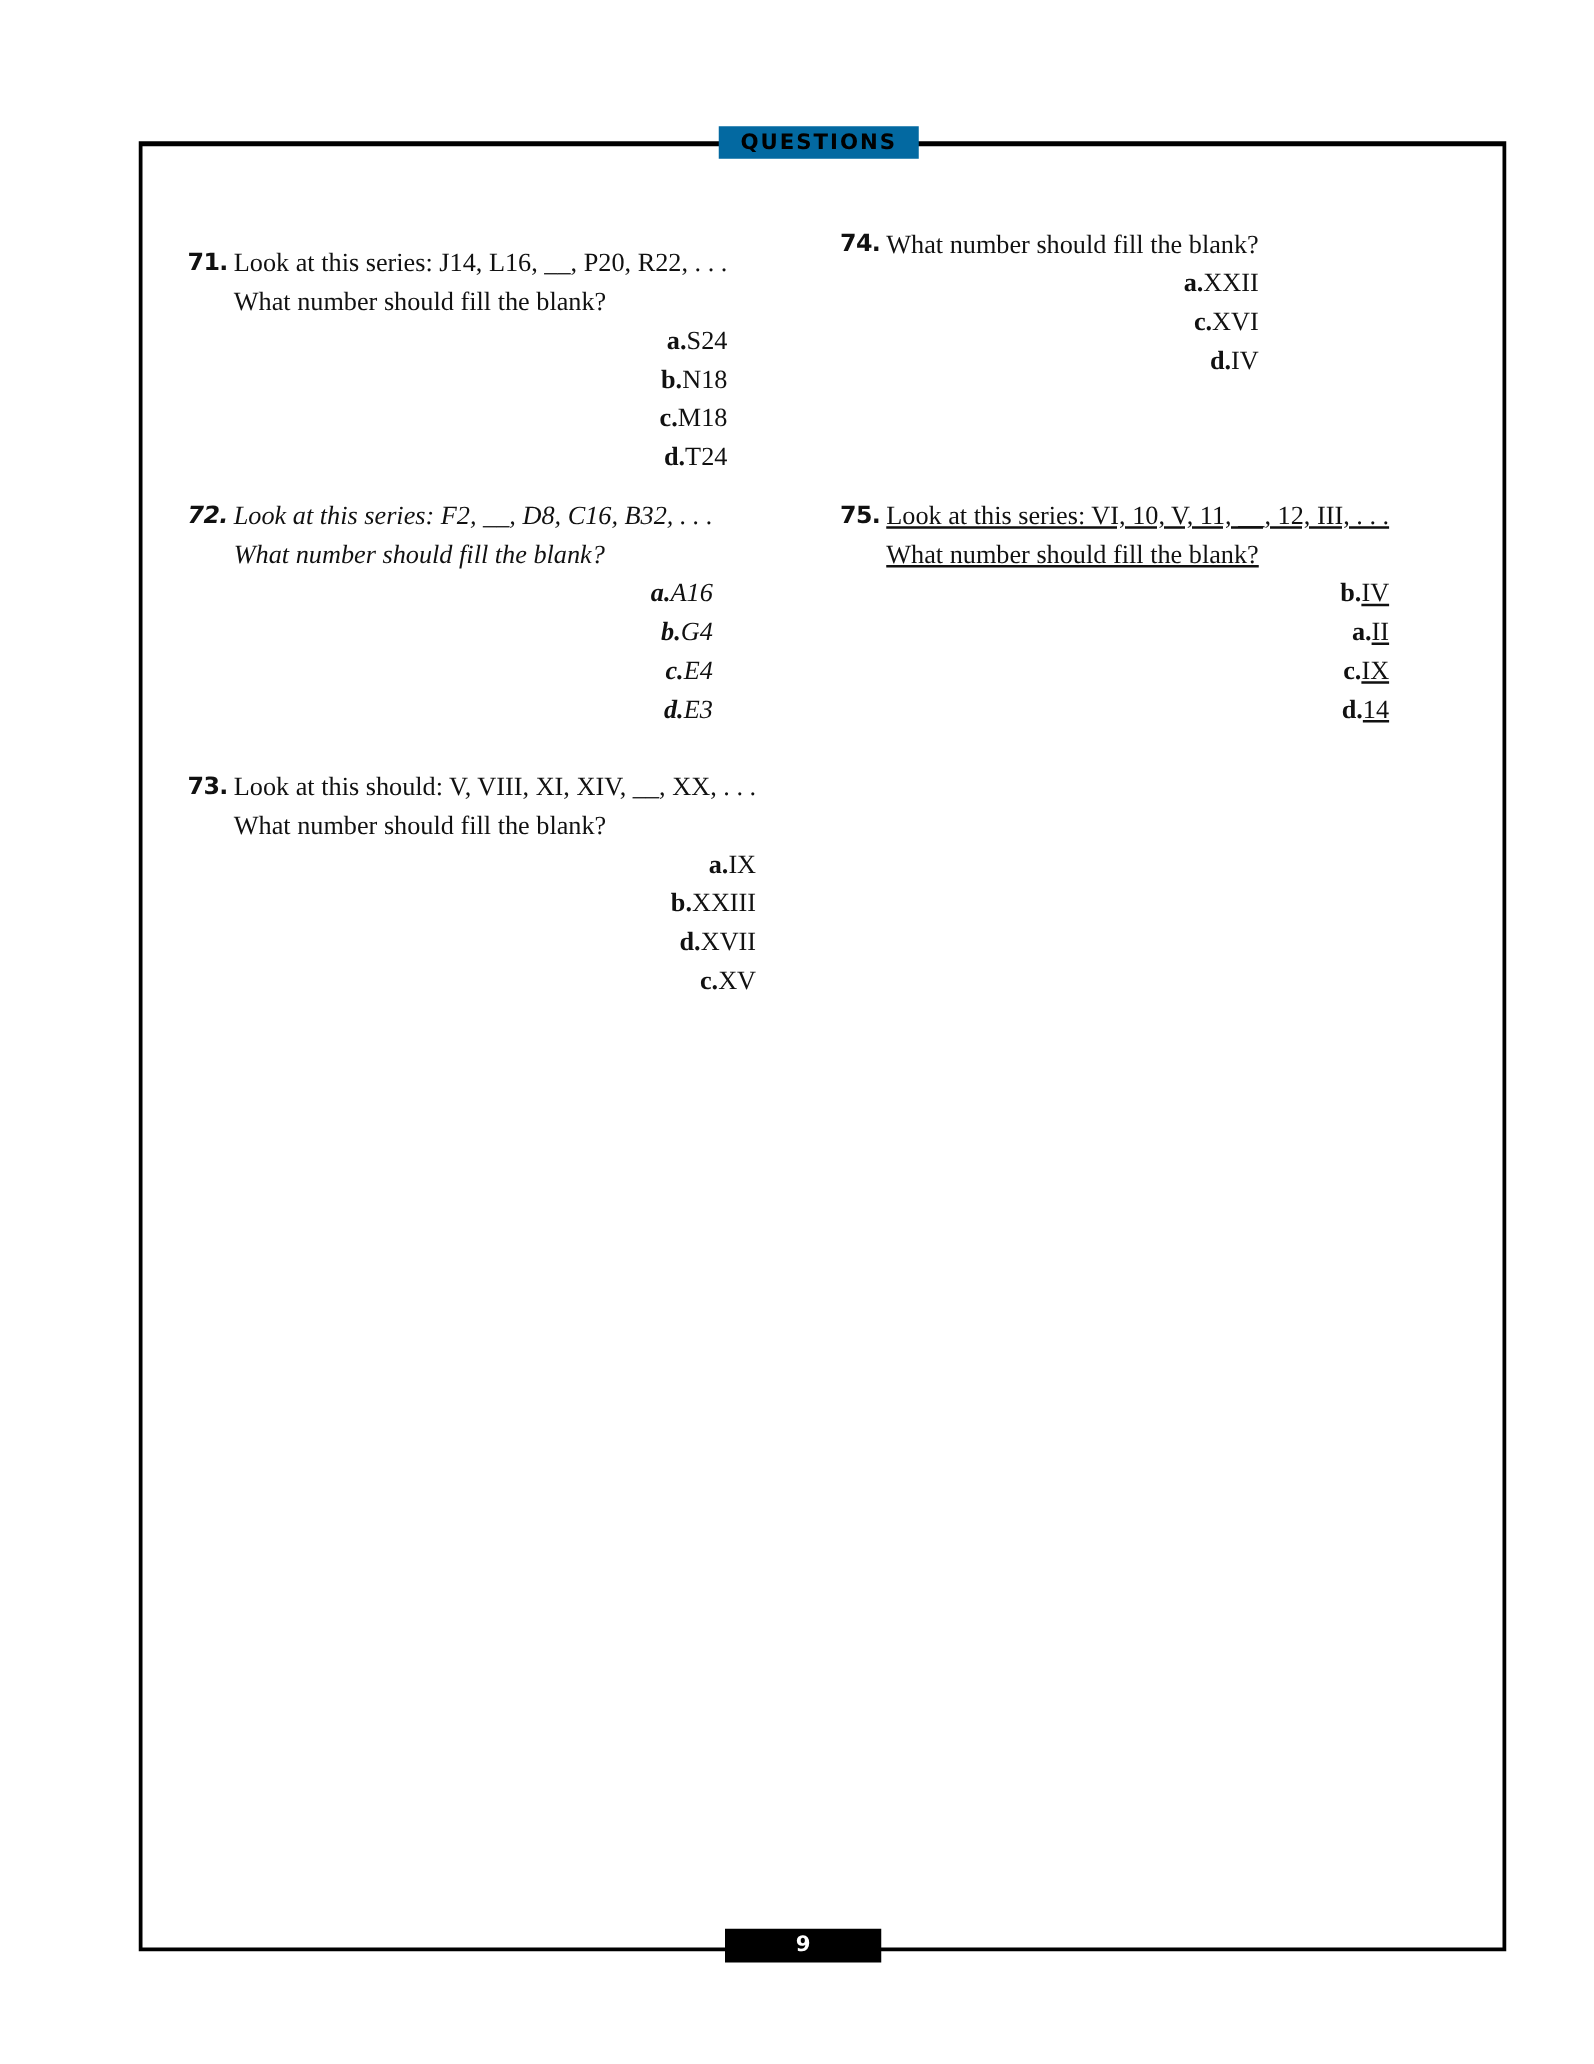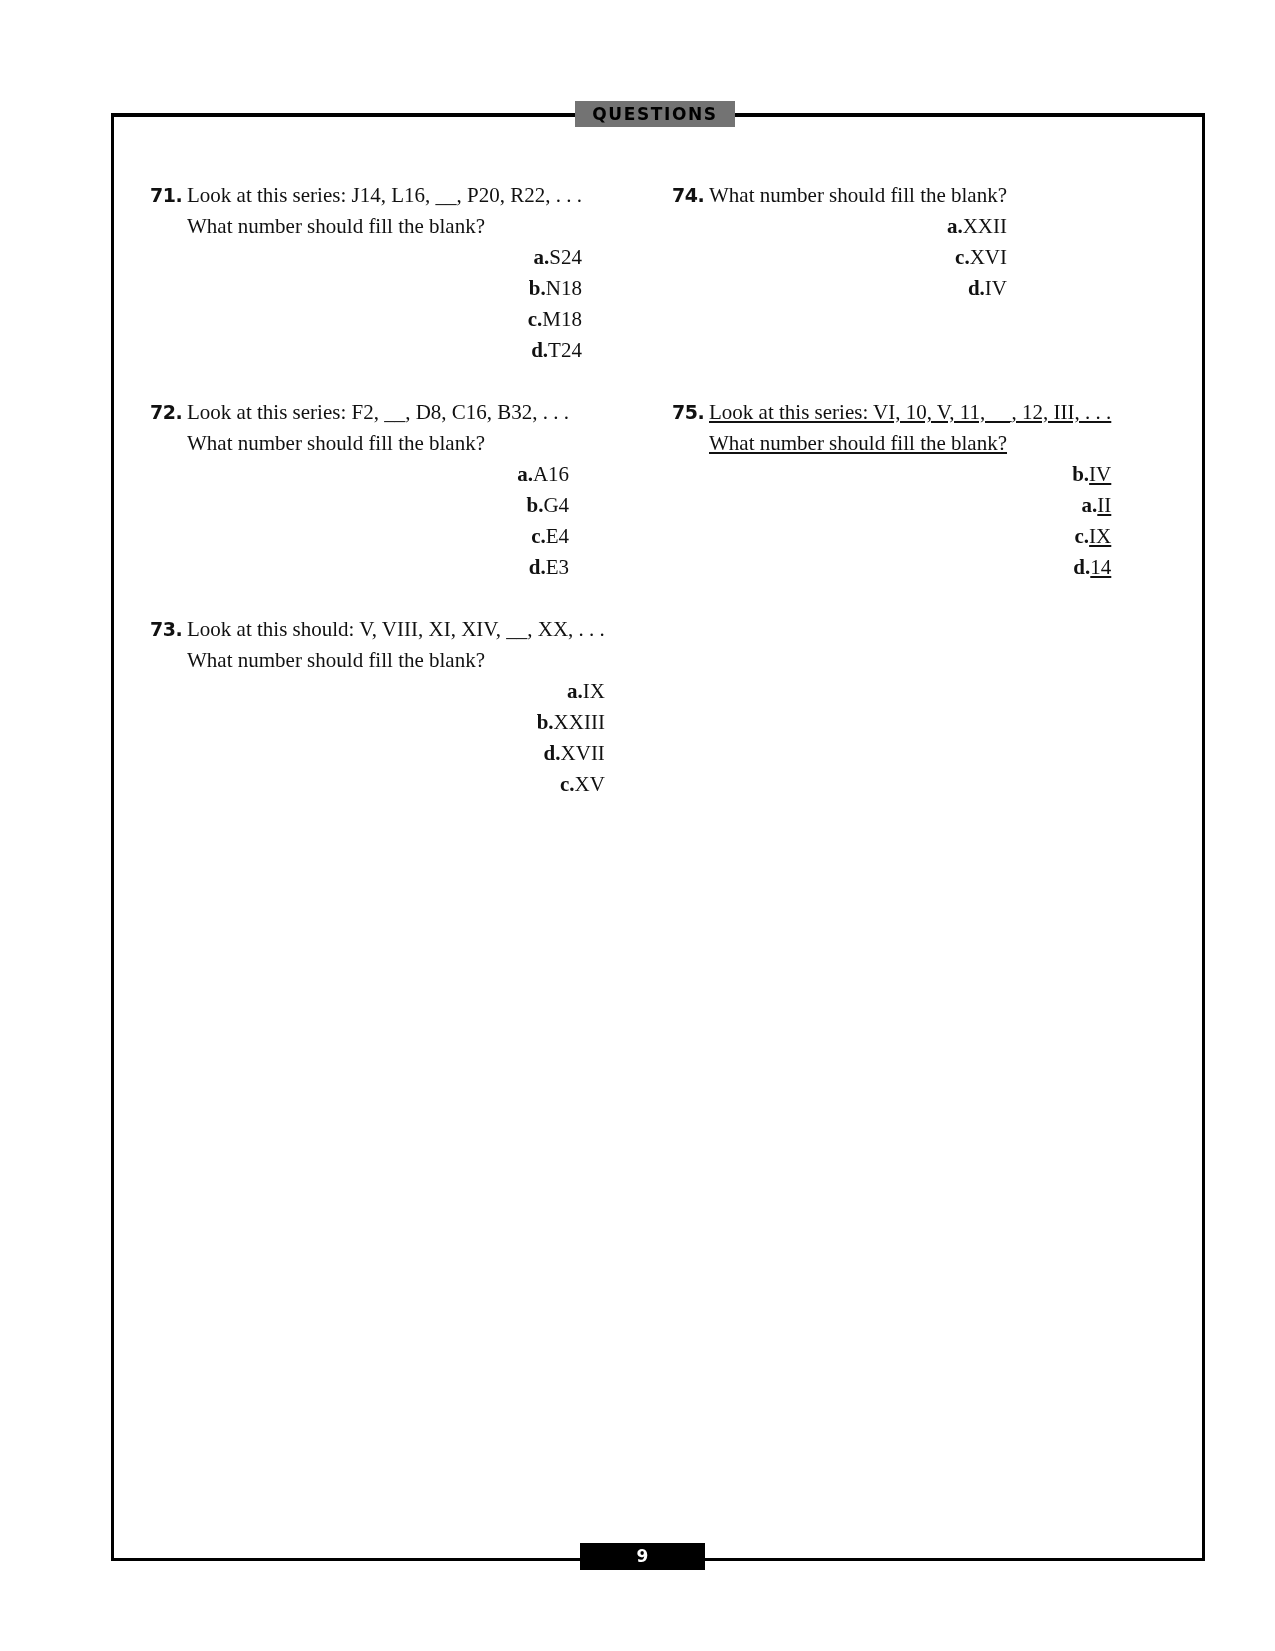--- a/index.html
+++ b/index.html
@@ -12,21 +12,21 @@
     border-left: 3px solid #000;
     border-right: 3px solid #000;
     border-top: 4px solid #000;
     border-bottom: 3px solid #000;
     box-sizing: content-box;
   }
   .header-label {
     position: absolute;
     top: 101px; left: 575px;
     width: 160px; height: 26px;
-    background: #737373;
+    background: #0369a1;
     text-align: center;
     font-family: "DejaVu Sans", sans-serif;
     font-weight: bold;
     font-size: 17px;
     letter-spacing: 1.6px;
     line-height: 26px;
     color: #000;
   }
   .page-number {
     position: absolute;
@@ -54,22 +54,22 @@
     font-family: "DejaVu Sans", sans-serif;
     font-weight: bold;
     font-size: 19px;
     letter-spacing: -0.5px;
   }
   .q-prompt { padding-left: 37px; white-space: nowrap; }
   .options { list-style: none; margin: 0; padding: 0 0 0 37px; text-align: right; }
   .option { white-space: nowrap; }
   .opt-letter { font-weight: bold; display: inline-block; width: 24px; }
 
-  #q71 { left: 150px; top: 180px; }
-  #q72 { left: 150px; top: 397px; }
+  #q71 { left: 150px; top: 195px; }
+  #q72 { left: 150px; top: 397px; font-style: italic; }
   #q73 { left: 150px; top: 614px; }
   #q74 { left: 672px; top: 180px; }
   #q75 { left: 672px; top: 397px; text-decoration: underline; }
 </style>
 </head>
 <body>
 
 <div class="frame"></div>
 <div class="header-label">QUESTIONS</div>
 

